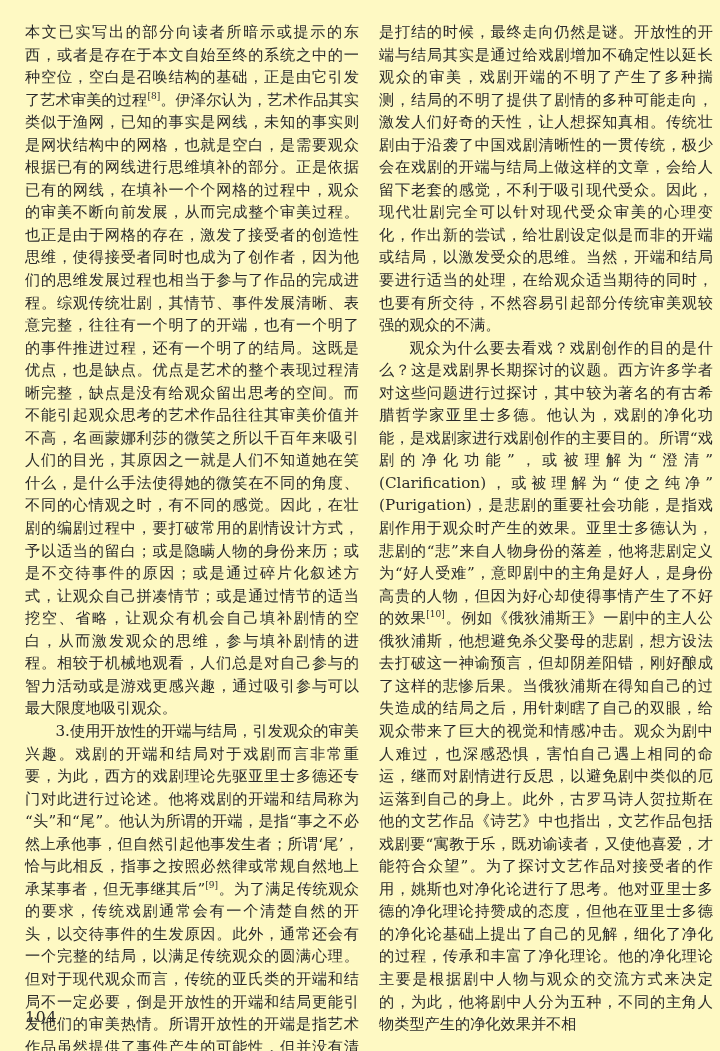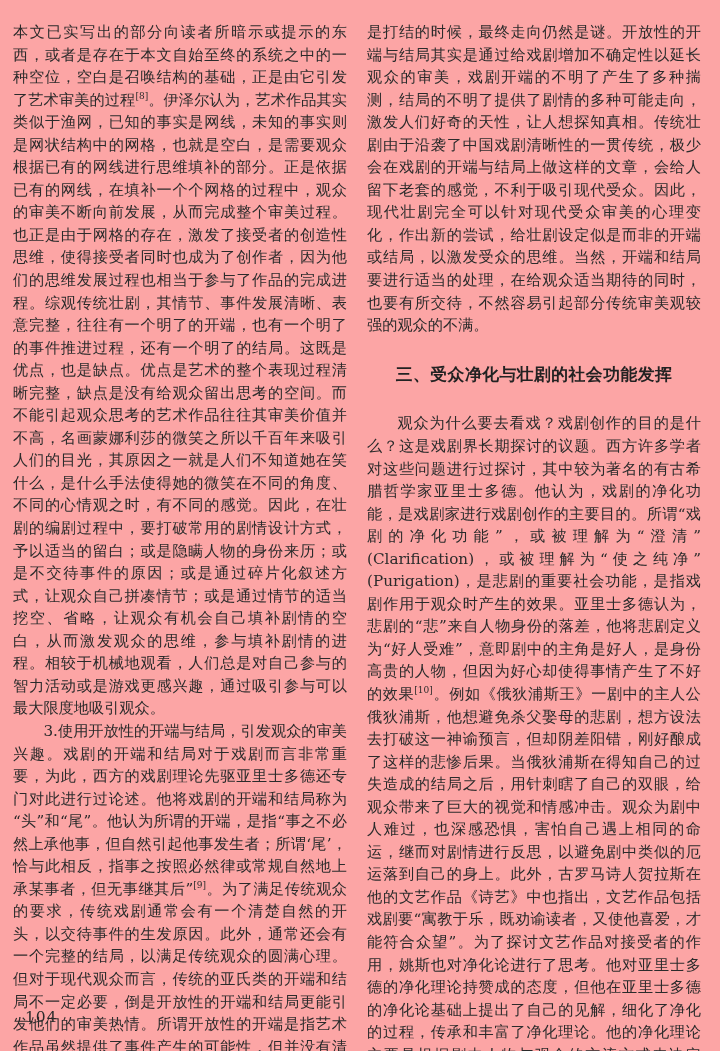--- a/index.html
+++ b/index.html
@@ -4,23 +4,23 @@
 <style>
   html, body {
     margin: 0;
     padding: 0;
     background: #fbfaf6;
   }
   .page {
     position: relative;
     width: 720px;
     height: 1051px;
-    background: #fca5a5;
+    background: #fef9c3;
     box-sizing: border-box;
-    padding: 21px 7px 0 13px;
+    padding: 21px 7px 0 25px;
     overflow: hidden;
     font-family: "DejaVu Serif", "Liberation Serif", serif;
     color: #2b2b2b;
   }
   .columns {
     display: flex;
     gap: 20px;
   }
   .col {
     width: 334px;
@@ -65,18 +65,17 @@
 <body>
 
 <div class="page">
   <div class="columns">
     <div class="col">
         <p class="para"><span>本文已实写出的部分向读者所暗示或提示的东西，或者是存在于本文自始至终的系统之中的一种空位，空白是召唤结构的基础，正是由它引发了艺术审美的过程</span><sup class="fnref">[8]</sup><span>。伊泽尔认为，艺术作品其实类似于渔网，已知的事实是网线，未知的事实则是网状结构中的网格，也就是空白，是需要观众根据已有的网线进行思维填补的部分。正是依据已有的网线，在填补一个个网格的过程中，观众的审美不断向前发展，从而完成整个审美过程。也正是由于网格的存在，激发了接受者的创造性思维，使得接受者同时也成为了创作者，因为他们的思维发展过程也相当于参与了作品的完成进程。综观传统壮剧，其情节、事件发展清晰、表意完整，往往有一个明了的开端，也有一个明了的事件推进过程，还有一个明了的结局。这既是优点，也是缺点。优点是艺术的整个表现过程清晰完整，缺点是没有给观众留出思考的空间。而不能引起观众思考的艺术作品往往其审美价值并不高，名画蒙娜利莎的微笑之所以千百年来吸引人们的目光，其原因之一就是人们不知道她在笑什么，是什么手法使得她的微笑在不同的角度、不同的心情观之时，有不同的感觉。因此，在壮剧的编剧过程中，要打破常用的剧情设计方式，予以适当的留白；或是隐瞒人物的身份来历；或是不交待事件的原因；或是通过碎片化叙述方式，让观众自己拼凑情节；或是通过情节的适当挖空、省略，让观众有机会自己填补剧情的空白，从而激发观众的思维，参与填补剧情的进程。相较于机械地观看，人们总是对自己参与的智力活动或是游戏更感兴趣，通过吸引参与可以最大限度地吸引观众。</span></p>
         <p class="para indent"><span>3.使用开放性的开端与结局，引发观众的审美兴趣。戏剧的开端和结局对于戏剧而言非常重要，为此，西方的戏剧理论先驱亚里士多德还专门对此进行过论述。他将戏剧的开端和结局称为“头”和“尾”。他认为所谓的开端，是指“事之不必然上承他事，但自然引起他事发生者；所谓‘尾’，恰与此相反，指事之按照必然律或常规自然地上承某事者，但无事继其后”</span><sup class="fnref">[9]</sup><span>。为了满足传统观众的要求，传统戏剧通常会有一个清楚自然的开头，以交待事件的生发原因。此外，通常还会有一个完整的结局，以满足传统观众的圆满心理。但对于现代观众而言，传统的亚氏类的开端和结局不一定必要，倒是开放性的开端和结局更能引发他们的审美热情。所谓开放性的开端是指艺术作品虽然提供了事件产生的可能性，但并没有清楚地交待事件发生的原因；开放性的结局也是如此，虽然各条戏剧线索到此似乎已</span></p>
       </div>
     <div class="col">
         <p class="para"><span>是打结的时候，最终走向仍然是谜。开放性的开端与结局其实是通过给戏剧增加不确定性以延长观众的审美，戏剧开端的不明了产生了多种揣测，结局的不明了提供了剧情的多种可能走向，激发人们好奇的天性，让人想探知真相。传统壮剧由于沿袭了中国戏剧清晰性的一贯传统，极少会在戏剧的开端与结局上做这样的文章，会给人留下老套的感觉，不利于吸引现代受众。因此，现代壮剧完全可以针对现代受众审美的心理变化，作出新的尝试，给壮剧设定似是而非的开端或结局，以激发受众的思维。当然，开端和结局要进行适当的处理，在给观众适当期待的同时，也要有所交待，不然容易引起部分传统审美观较强的观众的不满。</span></p>
-        <h2 class="section-heading">三、受众净化与壮剧的社会功能发挥</h2>
         <p class="para indent"><span>观众为什么要去看戏？戏剧创作的目的是什么？这是戏剧界长期探讨的议题。西方许多学者对这些问题进行过探讨，其中较为著名的有古希腊哲学家亚里士多德。他认为，戏剧的净化功能，是戏剧家进行戏剧创作的主要目的。所谓“戏剧的净化功能”，或被理解为“澄清”(Clarification)，或被理解为“使之纯净”(Purigation)，是悲剧的重要社会功能，是指戏剧作用于观众时产生的效果。亚里士多德认为，悲剧的“悲”来自人物身份的落差，他将悲剧定义为“好人受难”，意即剧中的主角是好人，是身份高贵的人物，但因为好心却使得事情产生了不好的效果</span><sup class="fnref">[10]</sup><span>。例如《俄狄浦斯王》一剧中的主人公俄狄浦斯，他想避免杀父娶母的悲剧，想方设法去打破这一神谕预言，但却阴差阳错，刚好酿成了这样的悲惨后果。当俄狄浦斯在得知自己的过失造成的结局之后，用针刺瞎了自己的双眼，给观众带来了巨大的视觉和情感冲击。观众为剧中人难过，也深感恐惧，害怕自己遇上相同的命运，继而对剧情进行反思，以避免剧中类似的厄运落到自己的身上。此外，古罗马诗人贺拉斯在他的文艺作品《诗艺》中也指出，文艺作品包括戏剧要“寓教于乐，既劝谕读者，又使他喜爱，才能符合众望”。为了探讨文艺作品对接受者的作用，姚斯也对净化论进行了思考。他对亚里士多德的净化理论持赞成的态度，但他在亚里士多德的净化论基础上提出了自己的见解，细化了净化的过程，传承和丰富了净化理论。他的净化理论主要是根据剧中人物与观众的交流方式来决定的，为此，他将剧中人分为五种，不同的主角人物类型产生的净化效果并不相</span></p>
       </div>
   </div>
   <div class="page-number">104</div>
 </div>
 
 </body></html>

